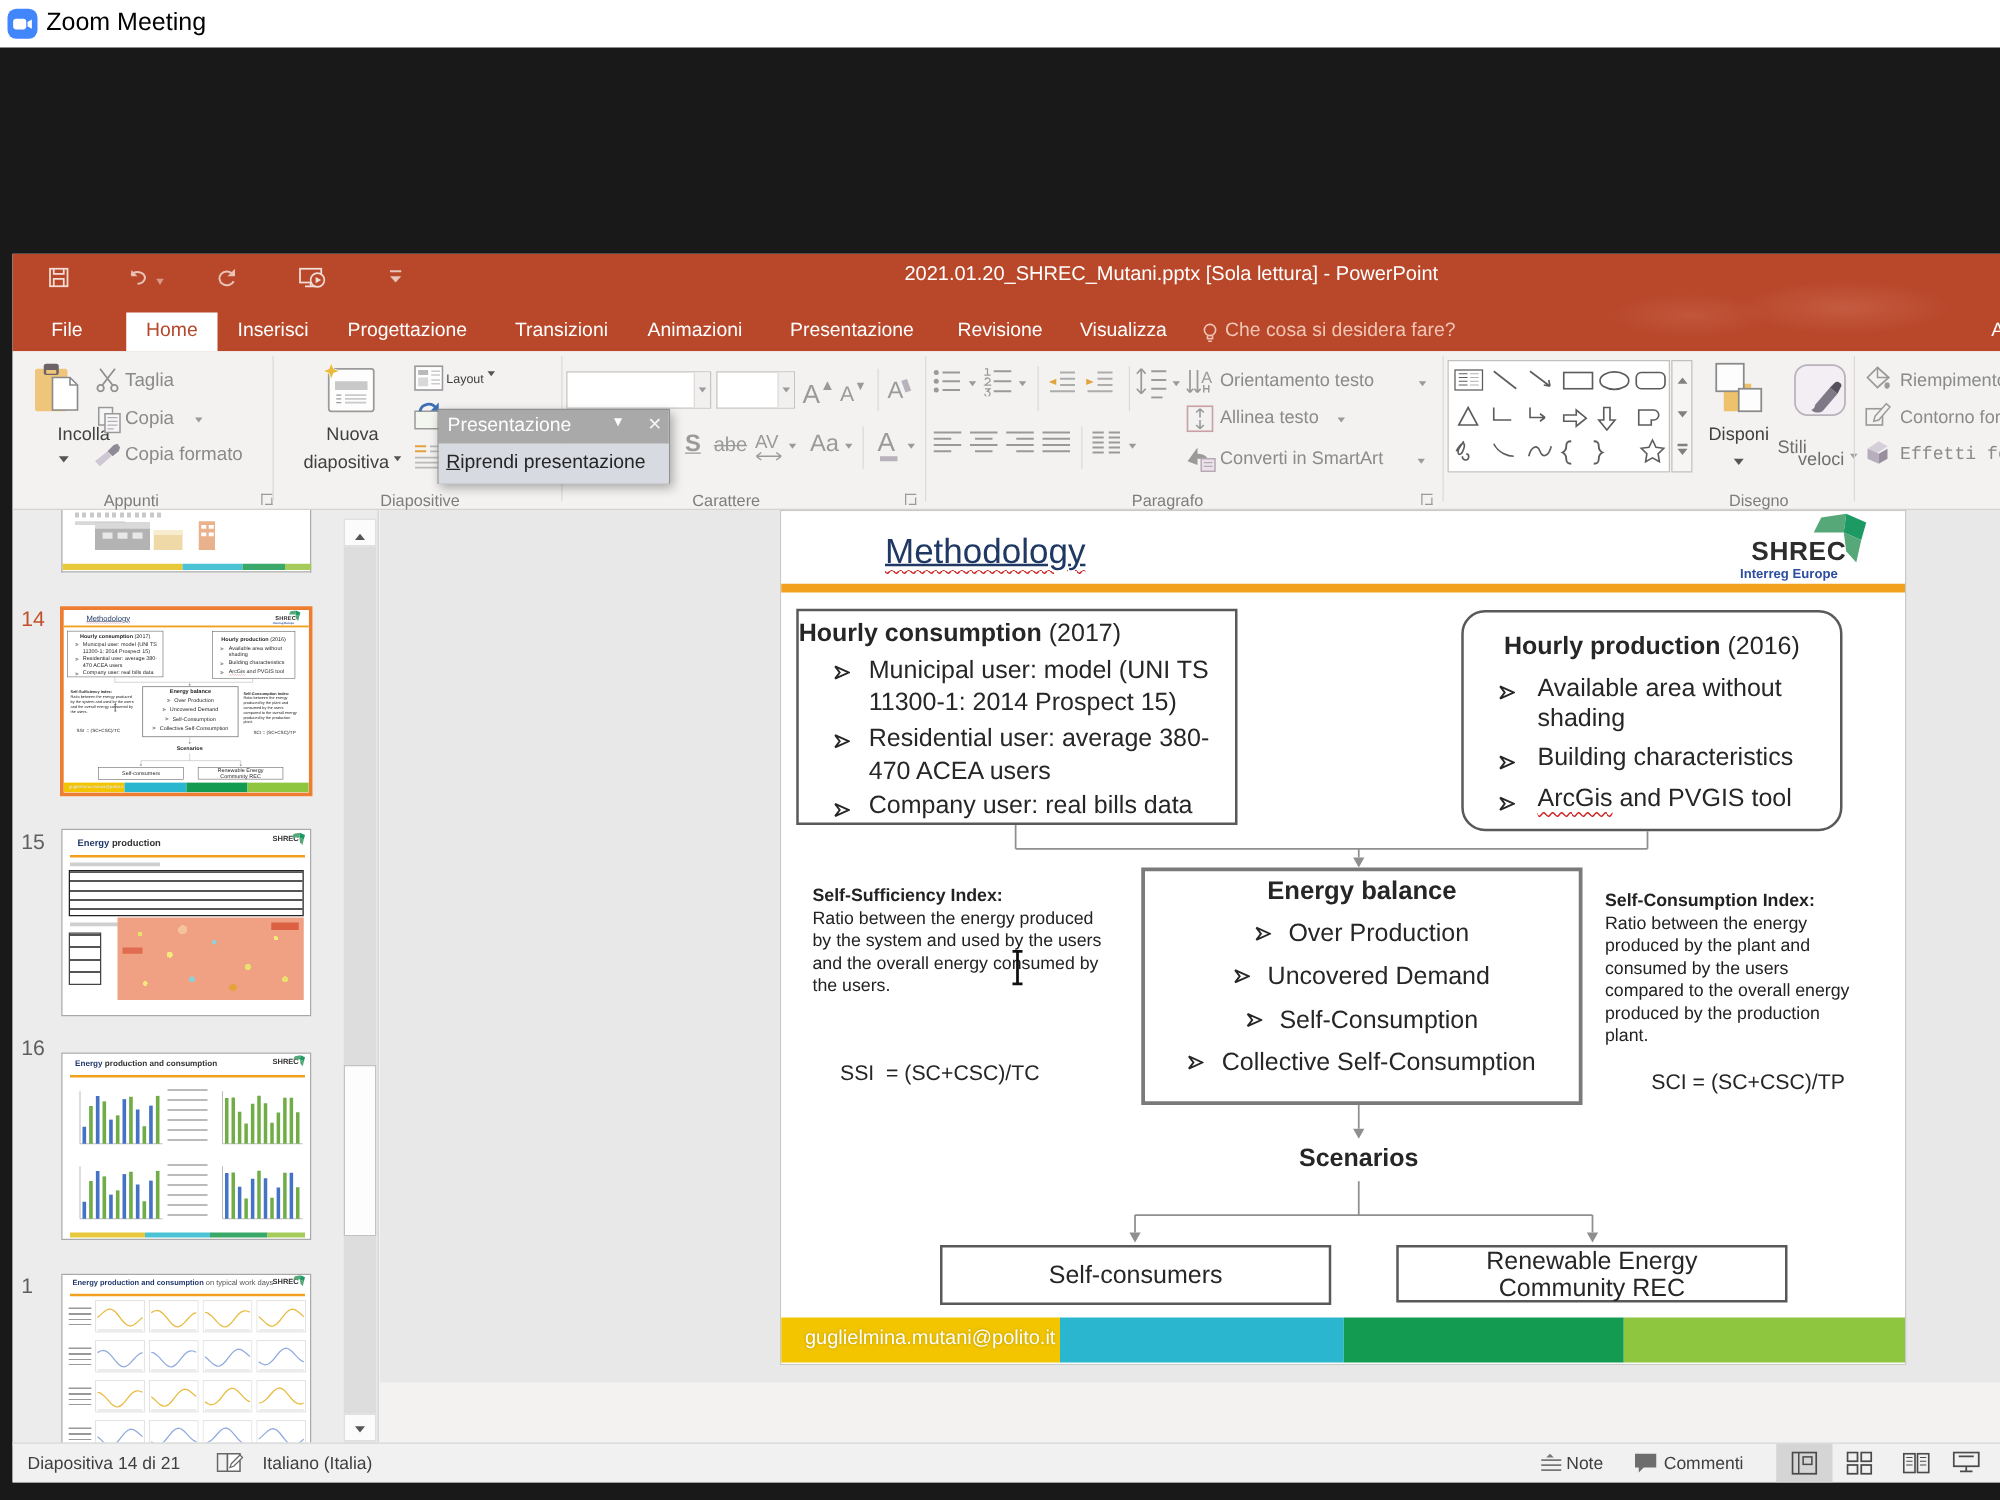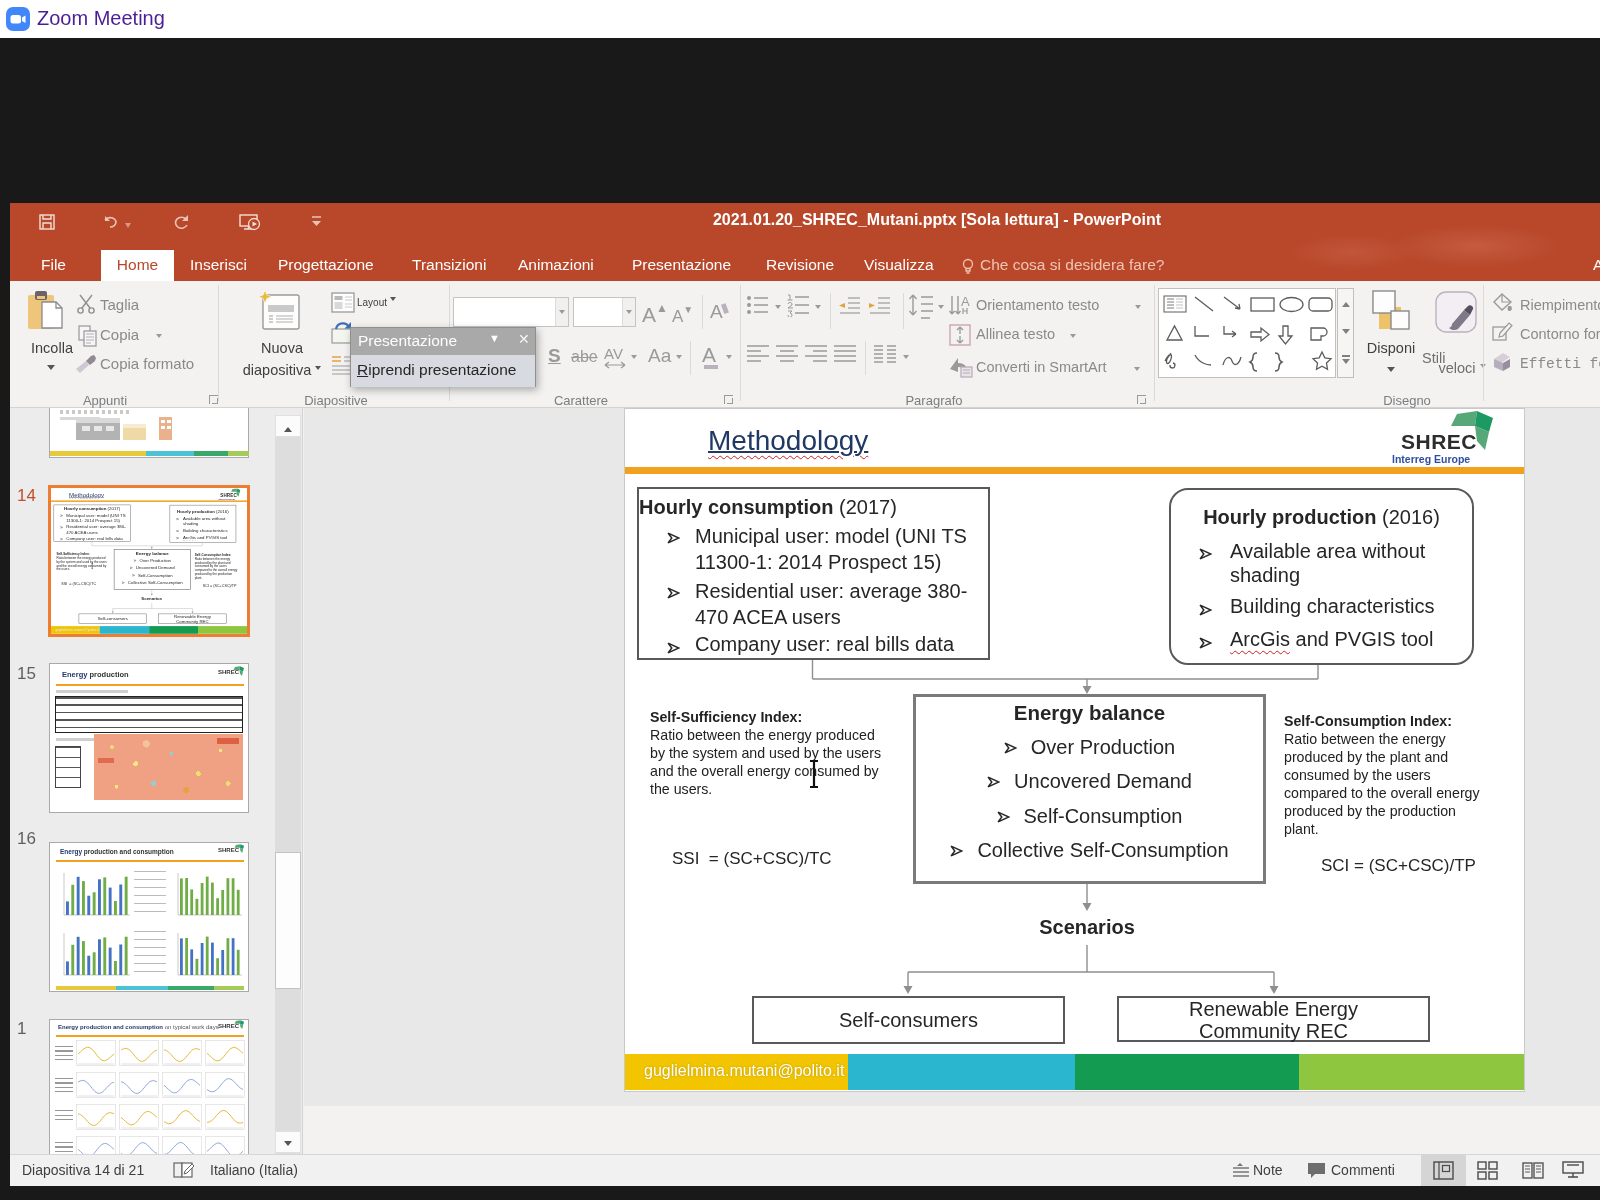--- a/index.html
+++ b/index.html
@@ -1,23 +1,23 @@
 <!DOCTYPE html>
 <html><head><meta charset="utf-8">
 <style>
 *{margin:0;padding:0;box-sizing:border-box;}
 html,body{width:1600px;height:1200px;overflow:hidden;background:#191919;font-family:"Liberation Sans",sans-serif;}
 #topbar{position:absolute;left:0;top:0;width:1600px;height:38px;background:#ffffff;}
 #zicon{position:absolute;left:6px;top:7px;width:24px;height:24px;border-radius:7px;background:#4187fb;}
-#ztxt{position:absolute;left:37px;top:7px;font-size:20px;color:#4c1d95;}
+#ztxt{position:absolute;left:37px;top:7px;font-size:20px;color:#000000;}
 #win{position:absolute;left:10px;top:203px;width:1590px;height:983px;background:#f3f2f1;overflow:hidden;}
 
 #tbar{position:absolute;left:0;top:0;width:1590px;height:78px;background:#b9482b;}
 .qat{position:absolute;top:9px;color:#f2ded7;}
-#ptitle{position:absolute;top:8px;left:264px;width:1326px;text-align:center;font-size:16px;color:#fff;font-weight:bold;}
+#ptitle{position:absolute;top:8px;left:264px;width:1326px;text-align:center;font-size:16px;color:#fff;}
 .tab{position:absolute;top:47px;height:31px;line-height:30px;font-size:15.5px;color:#fff;}
 #hometab{position:absolute;left:91px;top:47px;width:73px;height:31px;background:#fff;color:#b7472a;text-align:center;line-height:30px;font-size:15.5px;}
 
 #ribbon{position:absolute;left:0;top:78px;width:1590px;height:127px;background:#f3f2f1;border-bottom:1px solid #d5d3d1;}
 .glabel{position:absolute;font-size:13px;color:#7d7d7d;text-align:center;top:112px;}
 .gsep{position:absolute;top:4px;height:116px;width:1px;background:#dcdad8;}
 .rtxt{font-size:14.5px;color:#8a8a8a;position:absolute;white-space:nowrap;}
 .rtxtd{font-size:14.5px;color:#404040;position:absolute;white-space:nowrap;}
 .dlaunch{position:absolute;top:113px;width:9px;height:9px;border-left:1px solid #9a9a9a;border-top:1px solid #9a9a9a;}
 .dlaunch:after{content:"";position:absolute;left:2px;top:2px;width:5px;height:5px;border-right:1.5px solid #9a9a9a;border-bottom:1.5px solid #9a9a9a;}
@@ -98,21 +98,21 @@
  <div id="ribbon">
   <svg style="position:absolute;left:16px;top:9px;" width="44" height="44" viewBox="0 0 44 44">
         <rect x="2" y="5" width="26" height="34" rx="2" fill="#efc57c"></rect>
         <rect x="9" y="1" width="12" height="9" rx="2" fill="#6d6267"></rect>
         <rect x="11" y="6" width="8" height="3" fill="#efc57c"></rect>
         <g>
           <path d="M16 12 h14 l6 6 v20 h-20 z" fill="#fff" stroke="#8a8a8a" stroke-width="1.3"></path>
           <path d="M30 12 v6 h6" fill="none" stroke="#8a8a8a" stroke-width="1.3"></path>
         </g>
       </svg>
-  <div class="rtxtd" style="left:14px;top:59px;width:56px;text-align:center;">Incolla</div>
+  <div class="rtxtd" style="left:29px;top:59px;width:56px;text-align:center;">Incolla</div>
   <div style="position:absolute;left:37px;top:84px;width:0;height:0;border:4px solid transparent;border-top:5px solid #555;"></div>
   <svg style="position:absolute;left:66px;top:13px;" width="22" height="20" viewBox="0 0 22 20">
         <g stroke="#8f8f8f" fill="none" stroke-width="1.4">
           <path d="M4 1 l10 13 M16 1 L6 14"></path>
           <circle cx="4.5" cy="16.5" r="2.6"></circle>
           <circle cx="15.5" cy="16.5" r="2.6"></circle>
         </g>
       </svg>
   <div class="rtxt" style="left:90px;top:15px;font-size:15px;">Taglia</div>
   <svg style="position:absolute;left:68px;top:44px;" width="20" height="22" viewBox="0 0 20 22">

